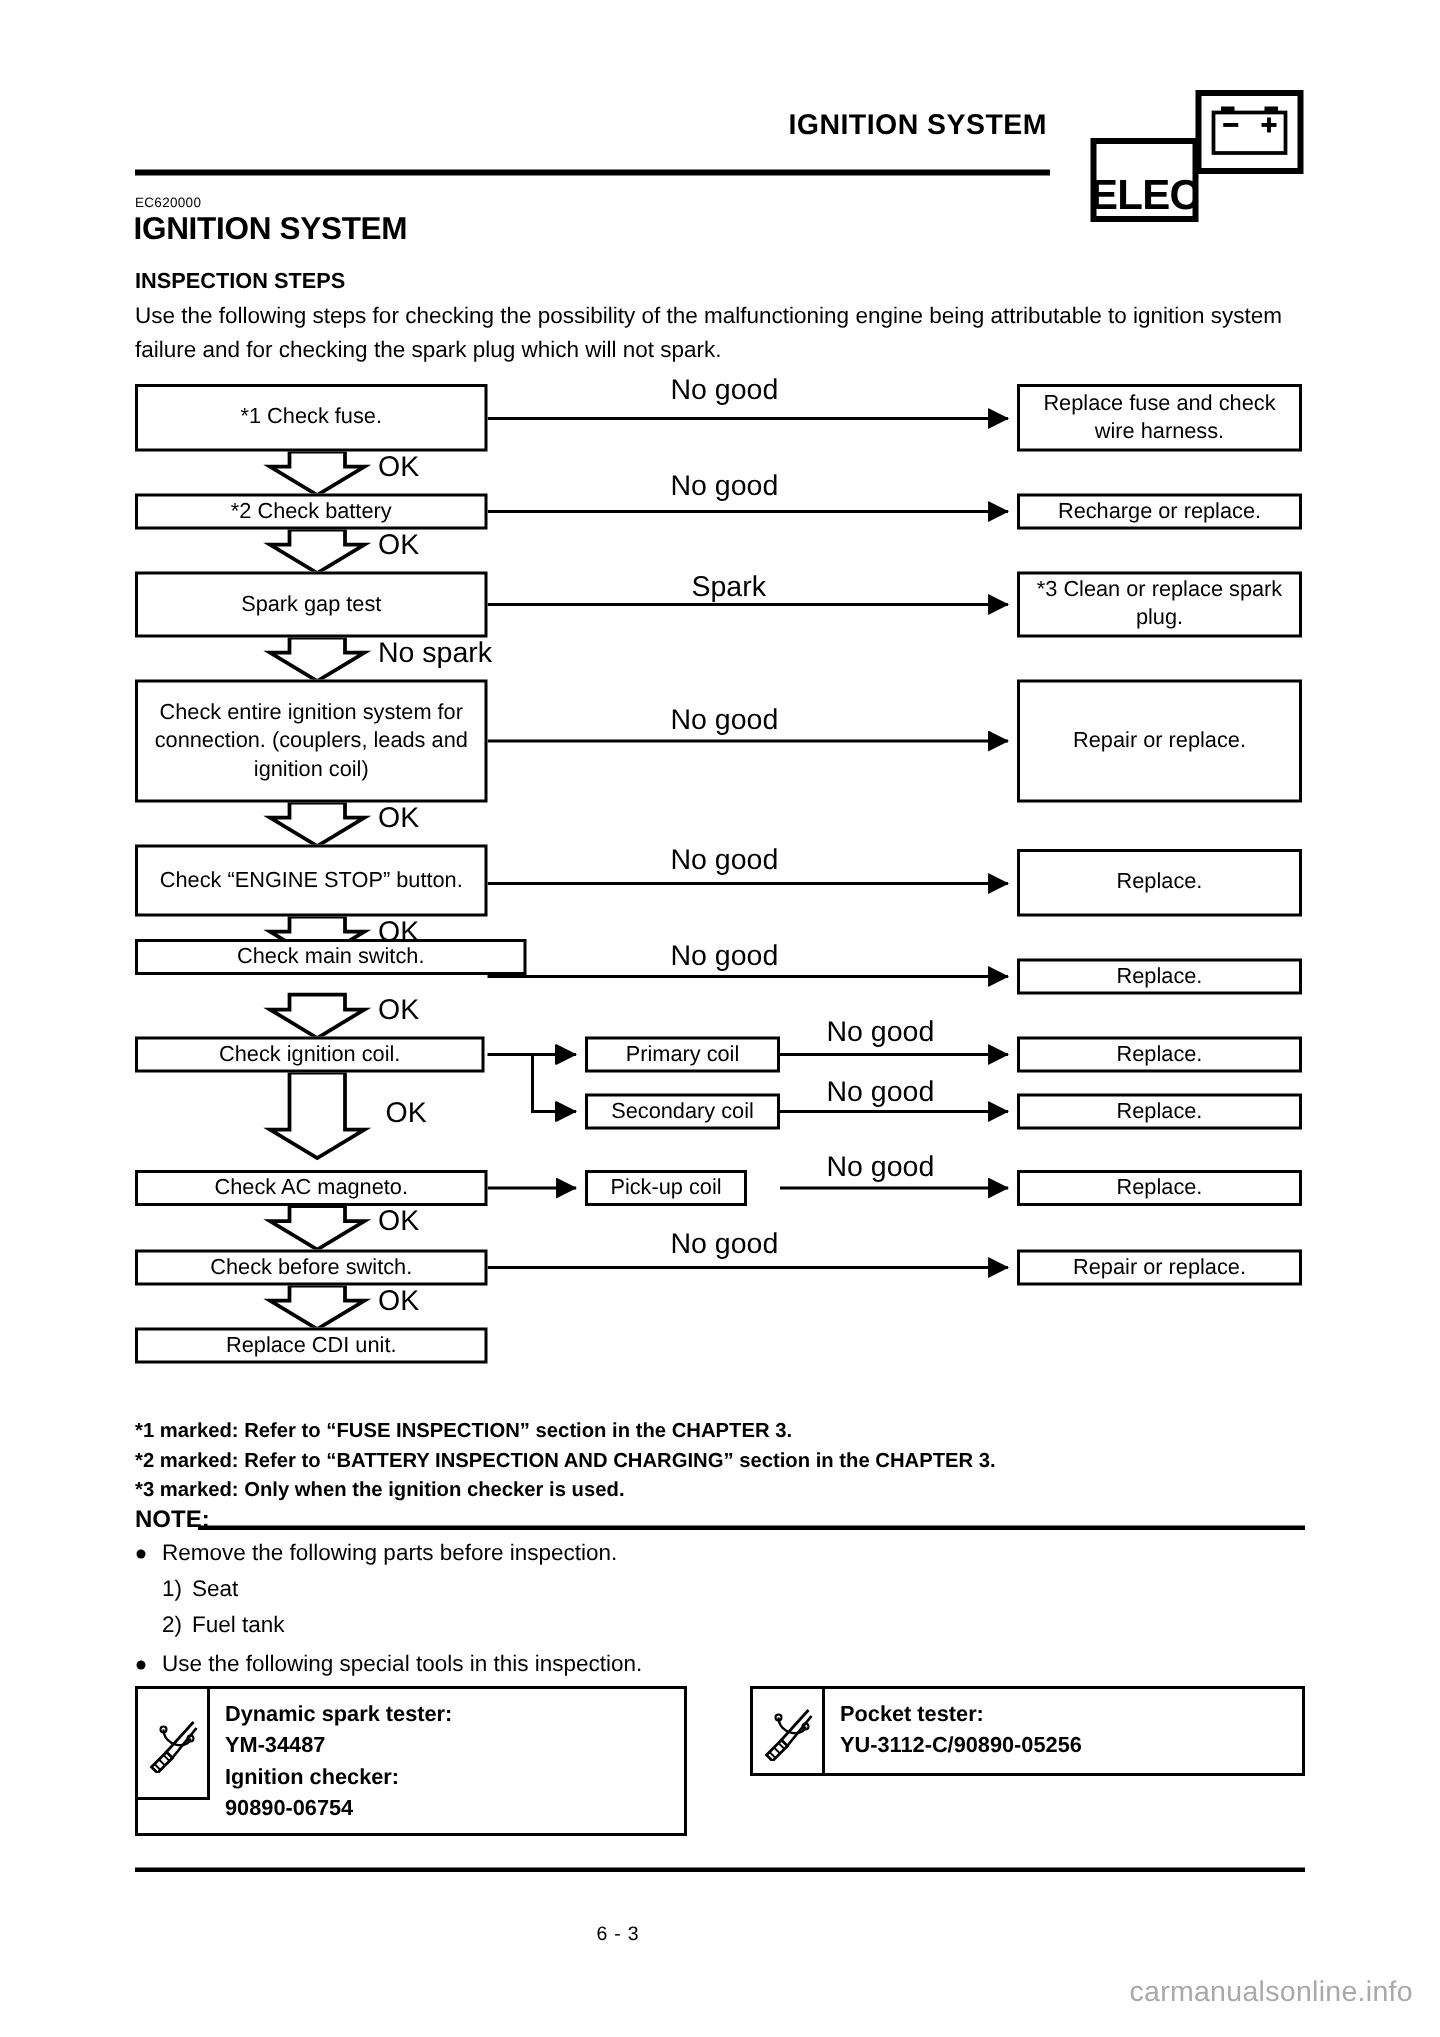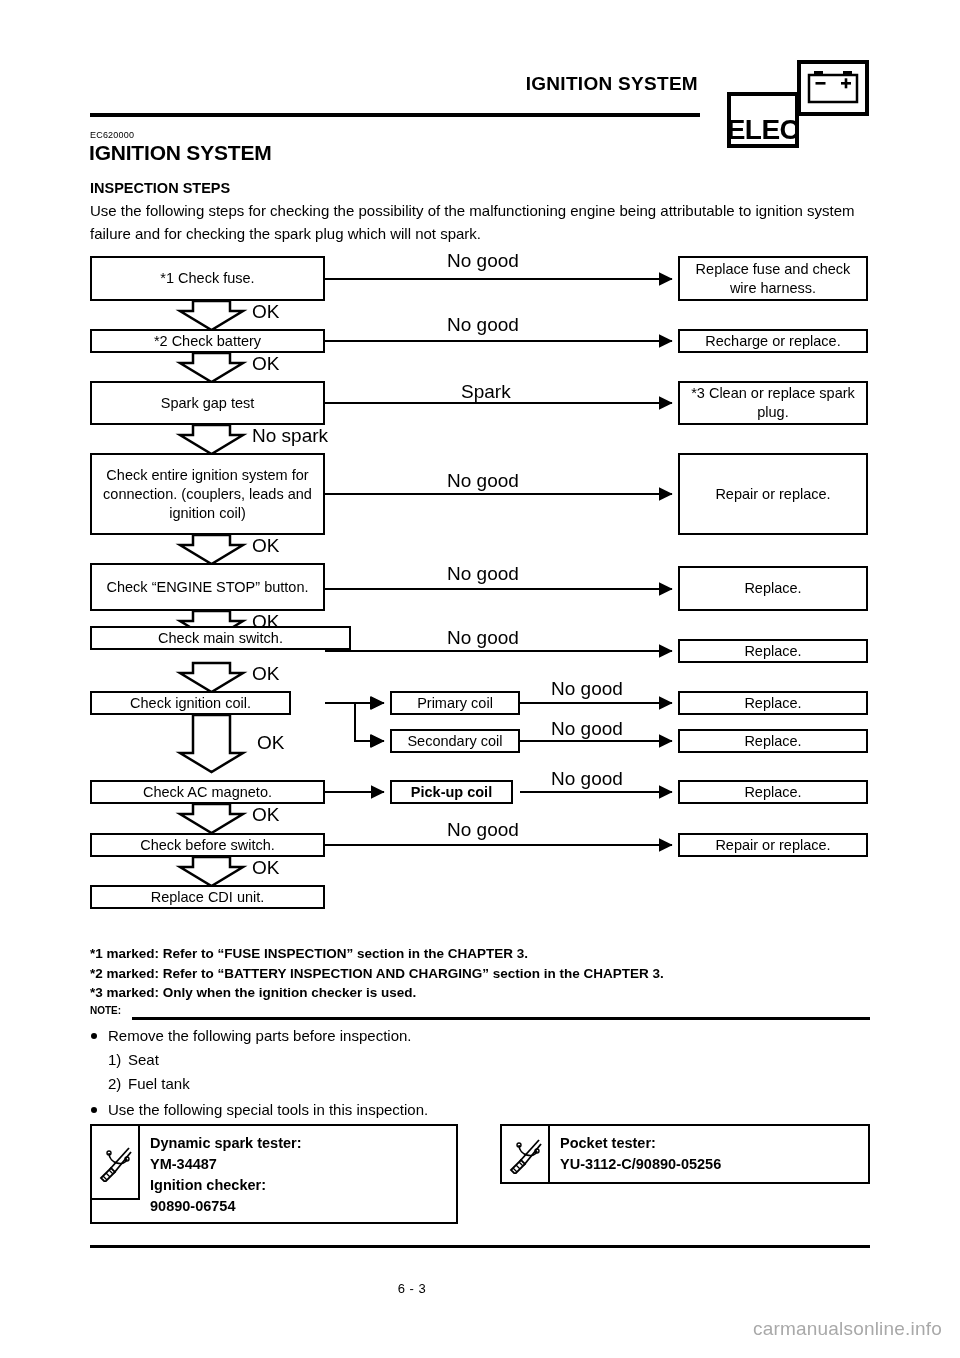--- a/index.html
+++ b/index.html
@@ -142,21 +142,21 @@
     position: absolute;
     left: 90px; top: 944px;
     width: 800px;
     font-size: 13.5px;
     font-weight: bold;
     line-height: 19.5px;
   }
   .note-head {
     position: absolute;
     left: 90px; top: 1005px;
-    font-size: 10px;
+    font-size: 16px;
     font-weight: bold;
   }
   .note-rule {
     position: absolute;
     left: 132px; top: 1017px;
     width: 738px;
     height: 3px;
     background: #000;
   }
   .note-body {
@@ -322,21 +322,21 @@
     </div>
 
     <div class="node" style="left:90px; top:563px; width:235px; height:48px;">
       <span>Check “ENGINE STOP” button.</span>
     </div>
 
     <div class="node" style="left:90px; top:626px; width:261px; height:24px;">
       <span>Check main switch.</span>
     </div>
 
-    <div class="node" style="left:90px; top:691px; width:201px; height:24px;">
+    <div class="node" style="left:90px; top:691px; width:233px; height:24px;">
       <span>Check ignition coil.</span>
     </div>
 
     <div class="node" style="left:90px; top:780px; width:235px; height:24px;">
       <span>Check AC magneto.</span>
     </div>
 
     <div class="node" style="left:90px; top:833px; width:235px; height:24px;">
       <span>Check before switch.</span>
     </div>
@@ -346,21 +346,21 @@
     </div>
 
     <div class="node" style="left:390px; top:691px; width:130px; height:24px;">
       <span>Primary coil</span>
     </div>
 
     <div class="node" style="left:390px; top:729px; width:130px; height:24px;">
       <span>Secondary coil</span>
     </div>
 
-    <div class="node" style="left:390px; top:780px; width:123px; height:24px;font-weight:bold;">
+    <div class="node" style="left:390px; top:780px; width:108px; height:24px;">
       <span>Pick-up coil</span>
     </div>
 
     <div class="node" style="left:678px; top:256px; width:190px; height:45px;">
       <span>Replace fuse and check wire harness.</span>
     </div>
 
     <div class="node" style="left:678px; top:329px; width:190px; height:24px;text-align:center;">
       <span>Recharge or replace.</span>
     </div>

